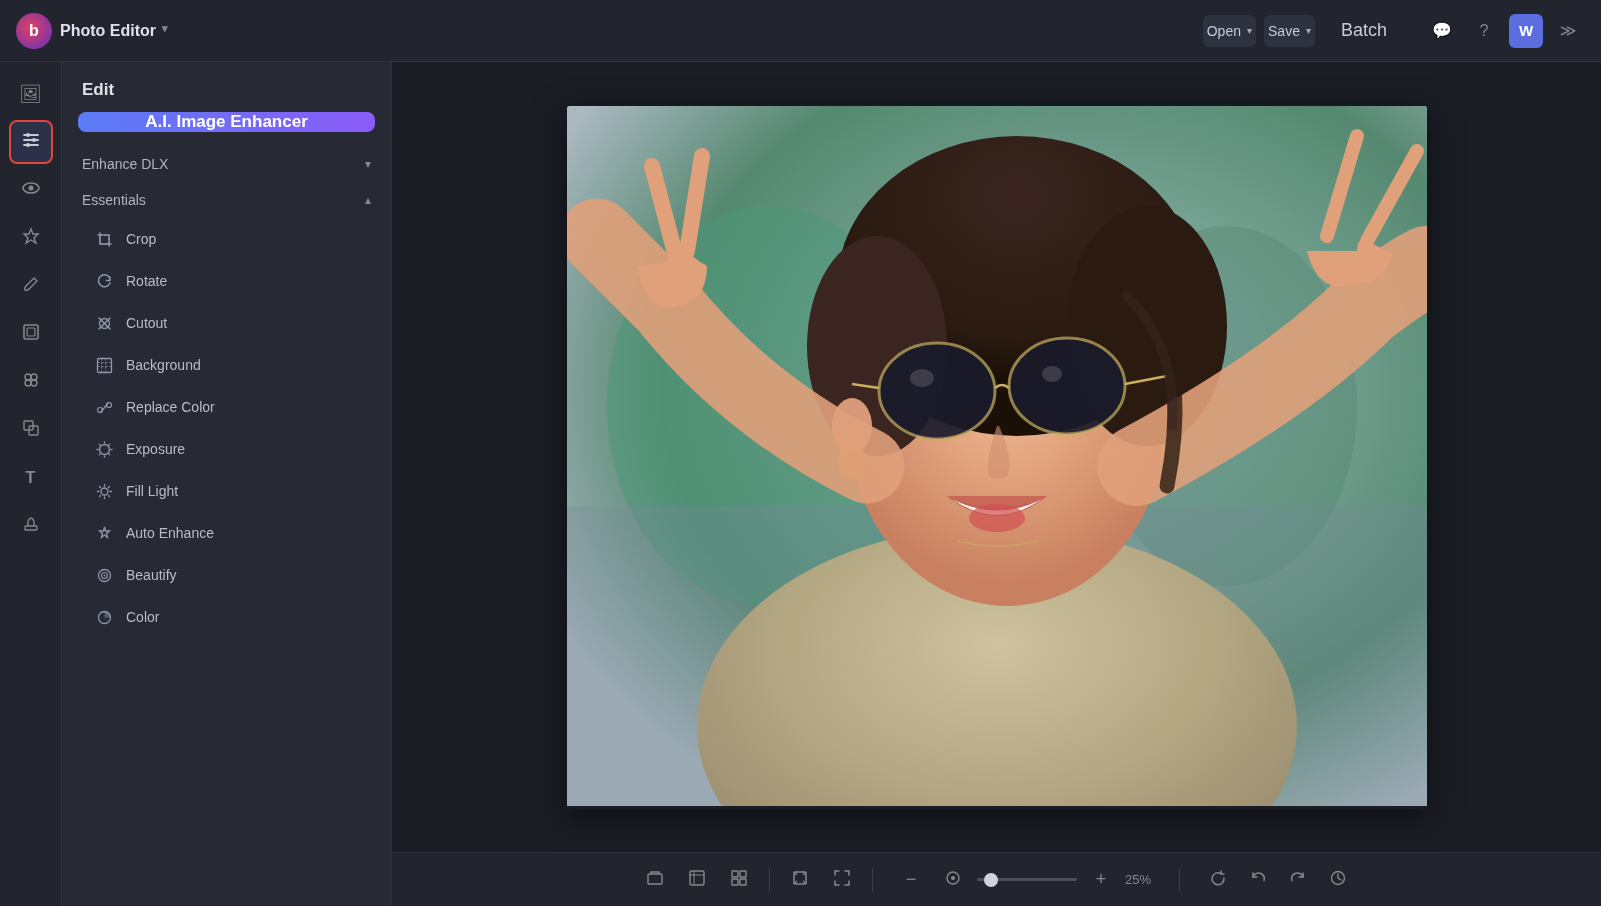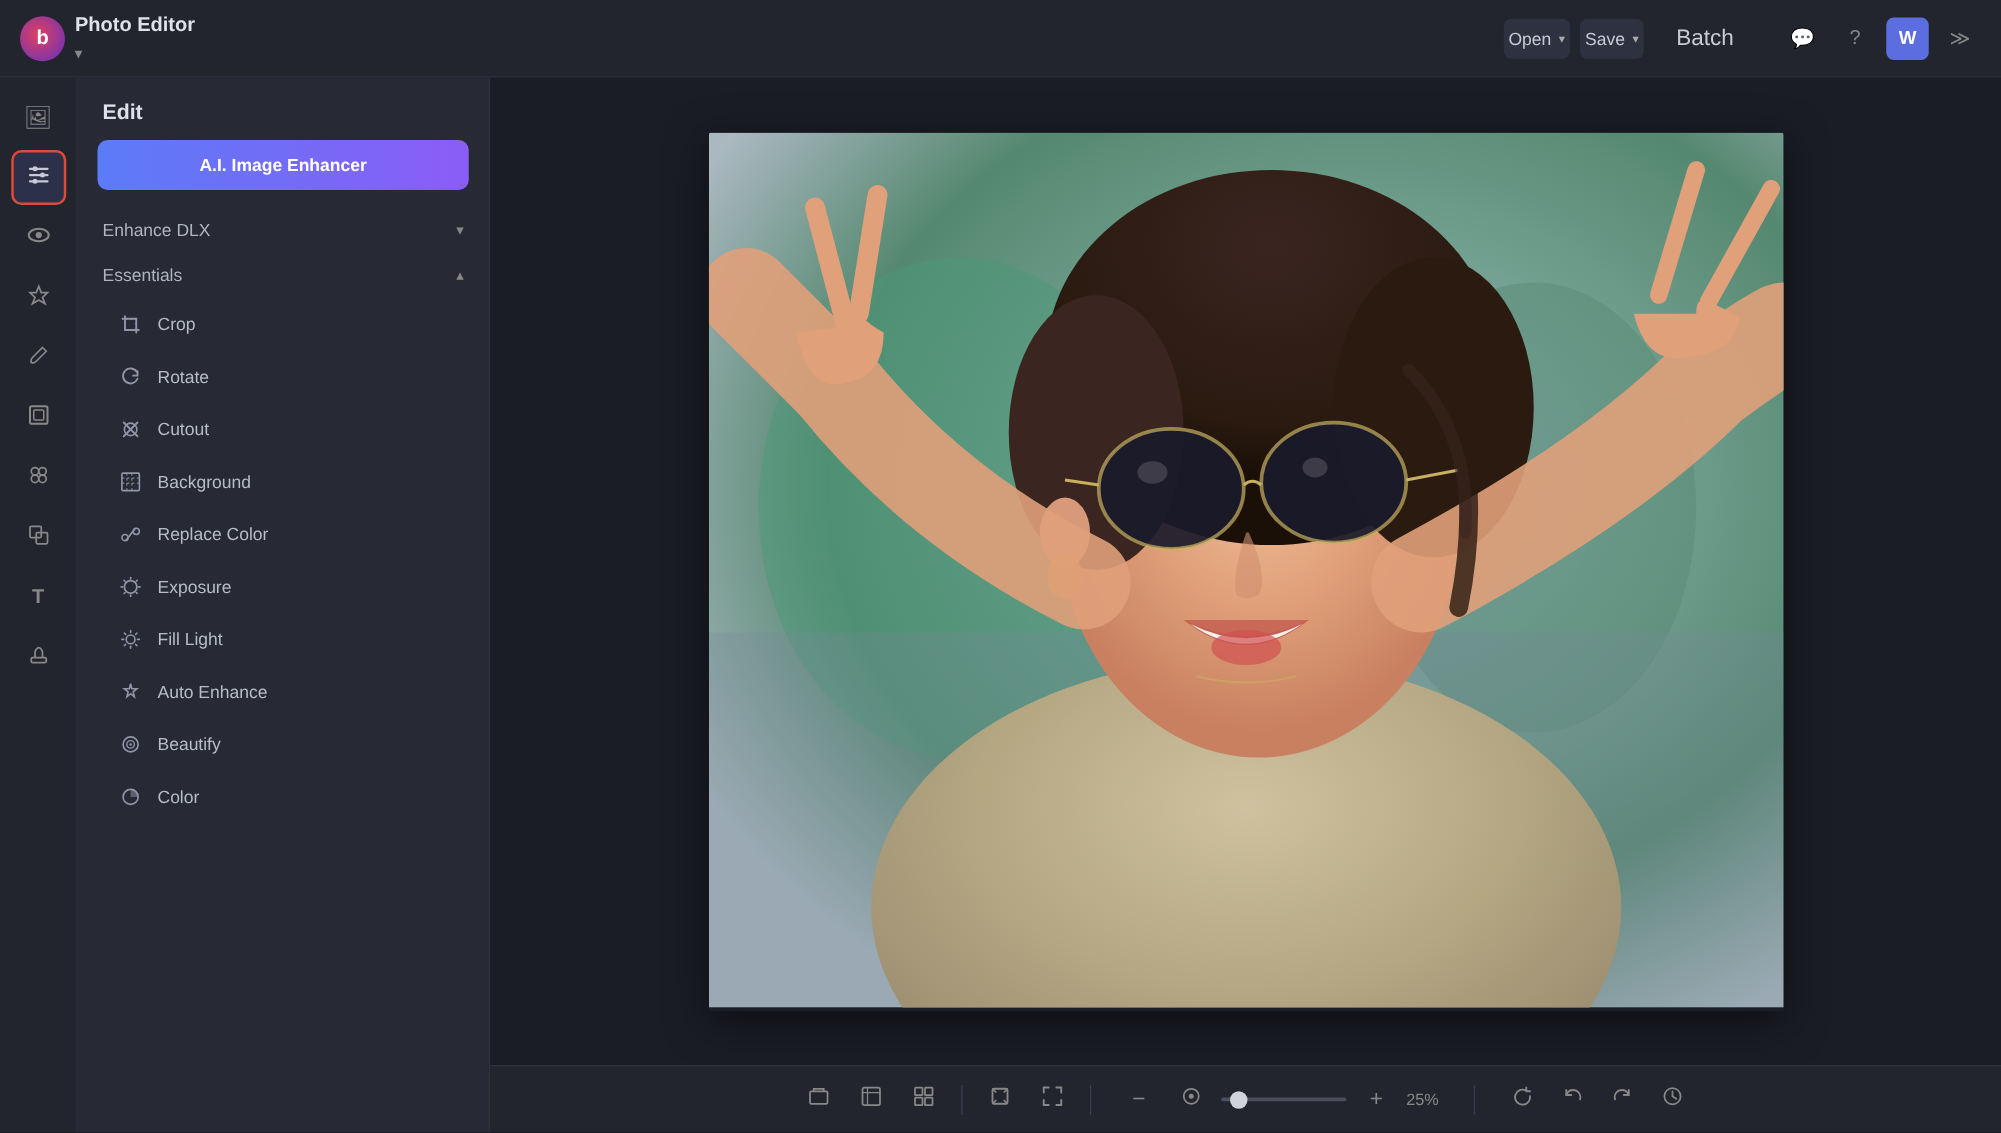--- a/index.html
+++ b/index.html
@@ -31,21 +31,20 @@
       border-radius: 50%;
       background: radial-gradient(circle at 40% 40%, #e04060, #6030c0);
       display: flex; align-items: center; justify-content: center;
       color: white; font-weight: bold; font-size: 16px;
       flex-shrink: 0;
     }
     .topbar-title {
       display: flex; align-items: flex-start; gap: 6px;
       font-size: 16px; font-weight: 600; color: #e0e2e8;
       cursor: pointer;
-      flex-direction: column;
     }
     .topbar-title .chevron { color: #888; font-size: 11px; }
     .topbar-spacer { flex: 1; }
     .topbar-btn {
       background: #2e3240;
       border: none;
       color: #c8cad4;
       padding: 8px 4px;
       border-radius: 6px;
       cursor: pointer;
@@ -138,23 +137,23 @@
       font-weight: 700;
       color: #e0e2e8;
       flex-shrink: 0;
     }
     .ai-btn {
       margin: 0 16px 14px;
       background: linear-gradient(90deg, #5b7cf7, #8b5cf7);
       border: none;
       border-radius: 8px;
       color: white;
-      font-size: 14px;
+      font-size: 17px;
       font-weight: 600;
-      padding: 12px;
+      padding: 0;
       cursor: pointer;
       text-align: center;
       flex-shrink: 0;
     }
     .edit-panel-scroll {
       flex: 1;
       overflow-y: auto;
       padding: 0 4px;
     }
     .edit-panel-scroll::-webkit-scrollbar { width: 4px; }

